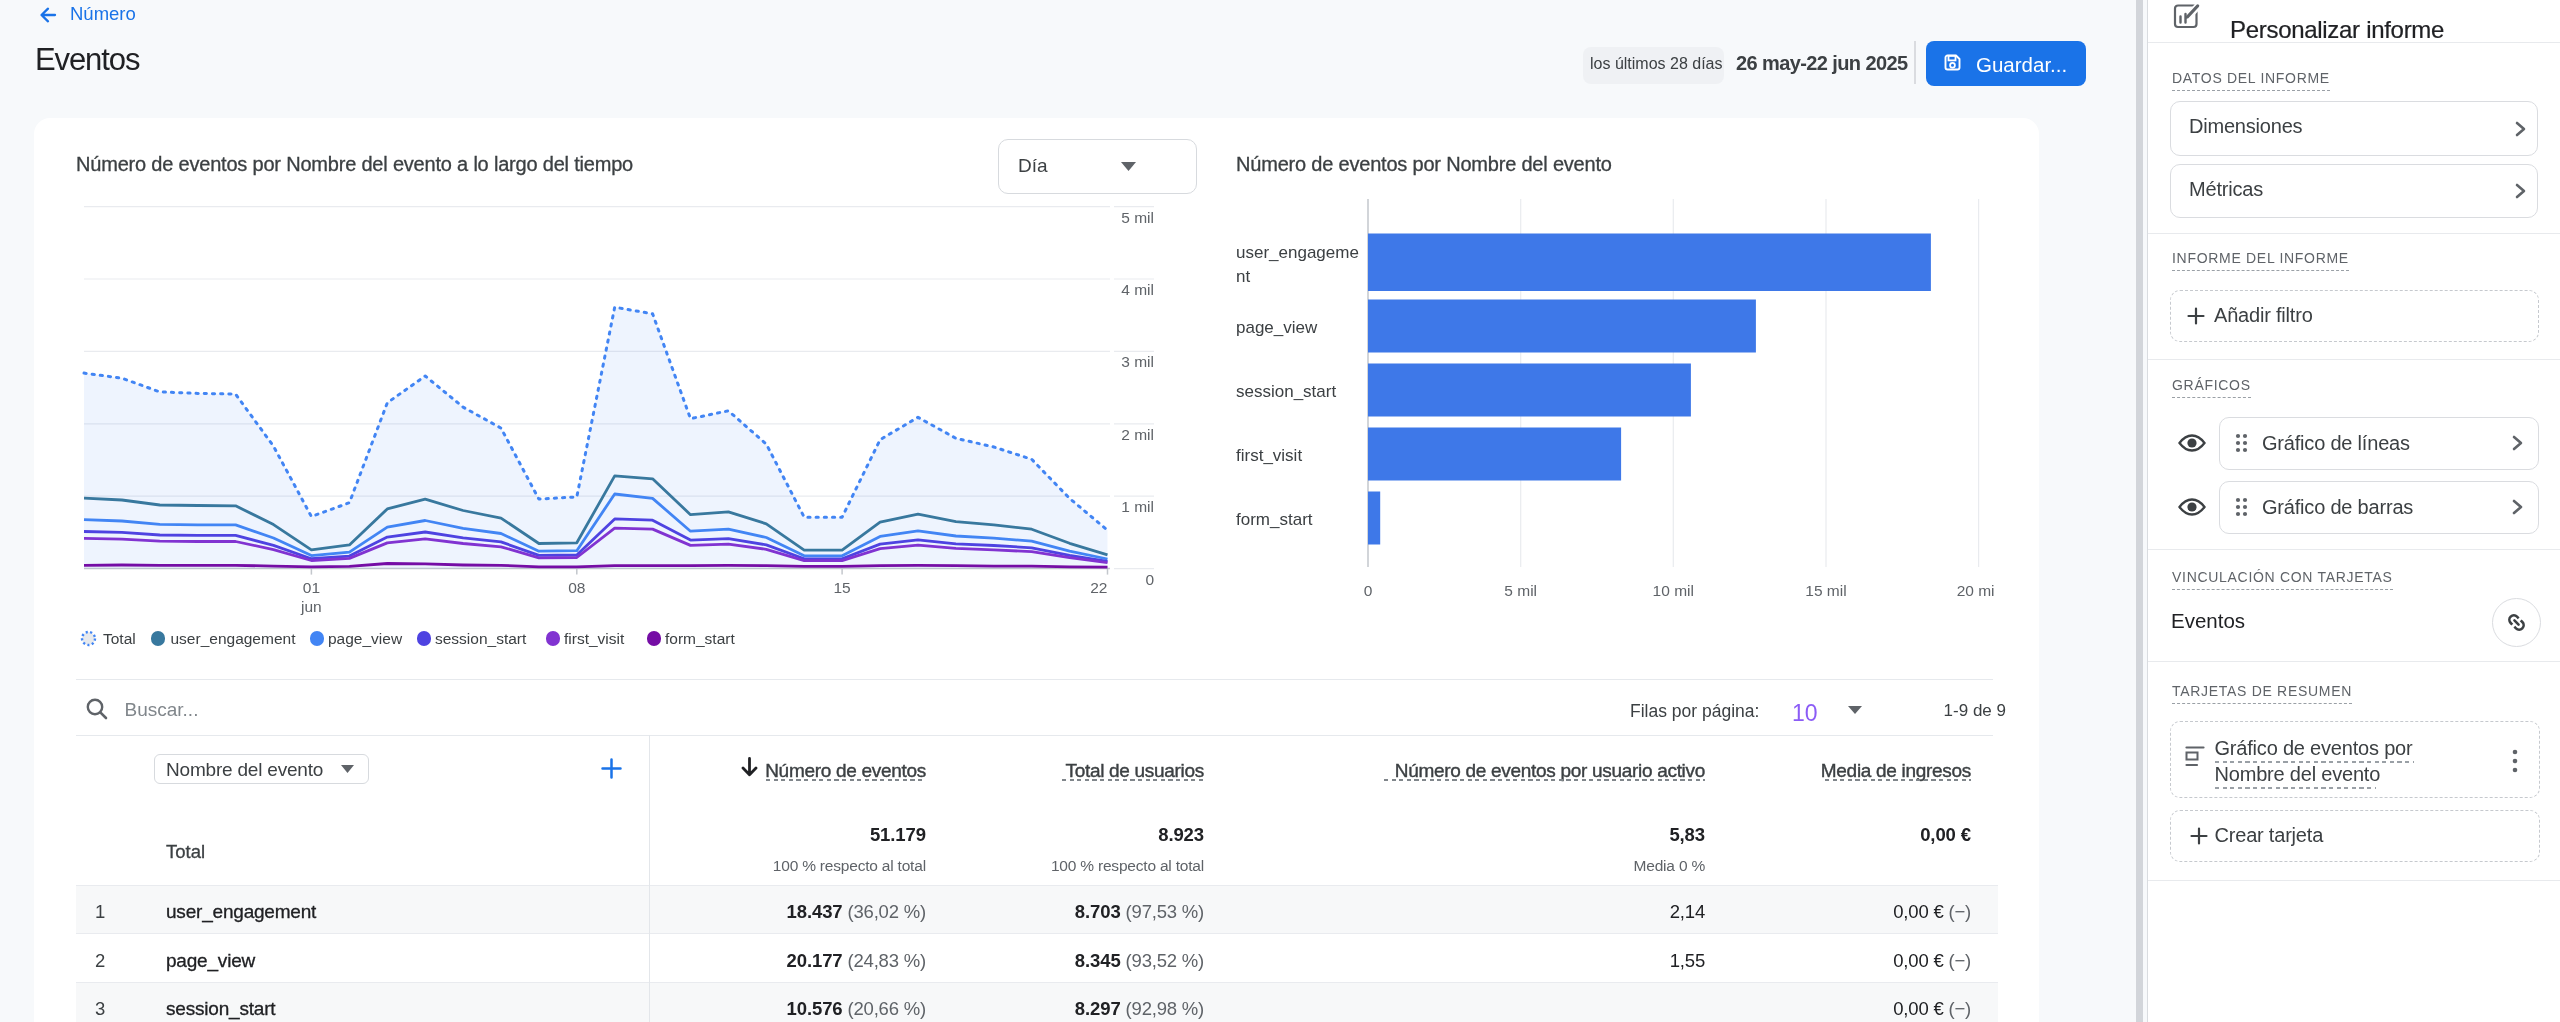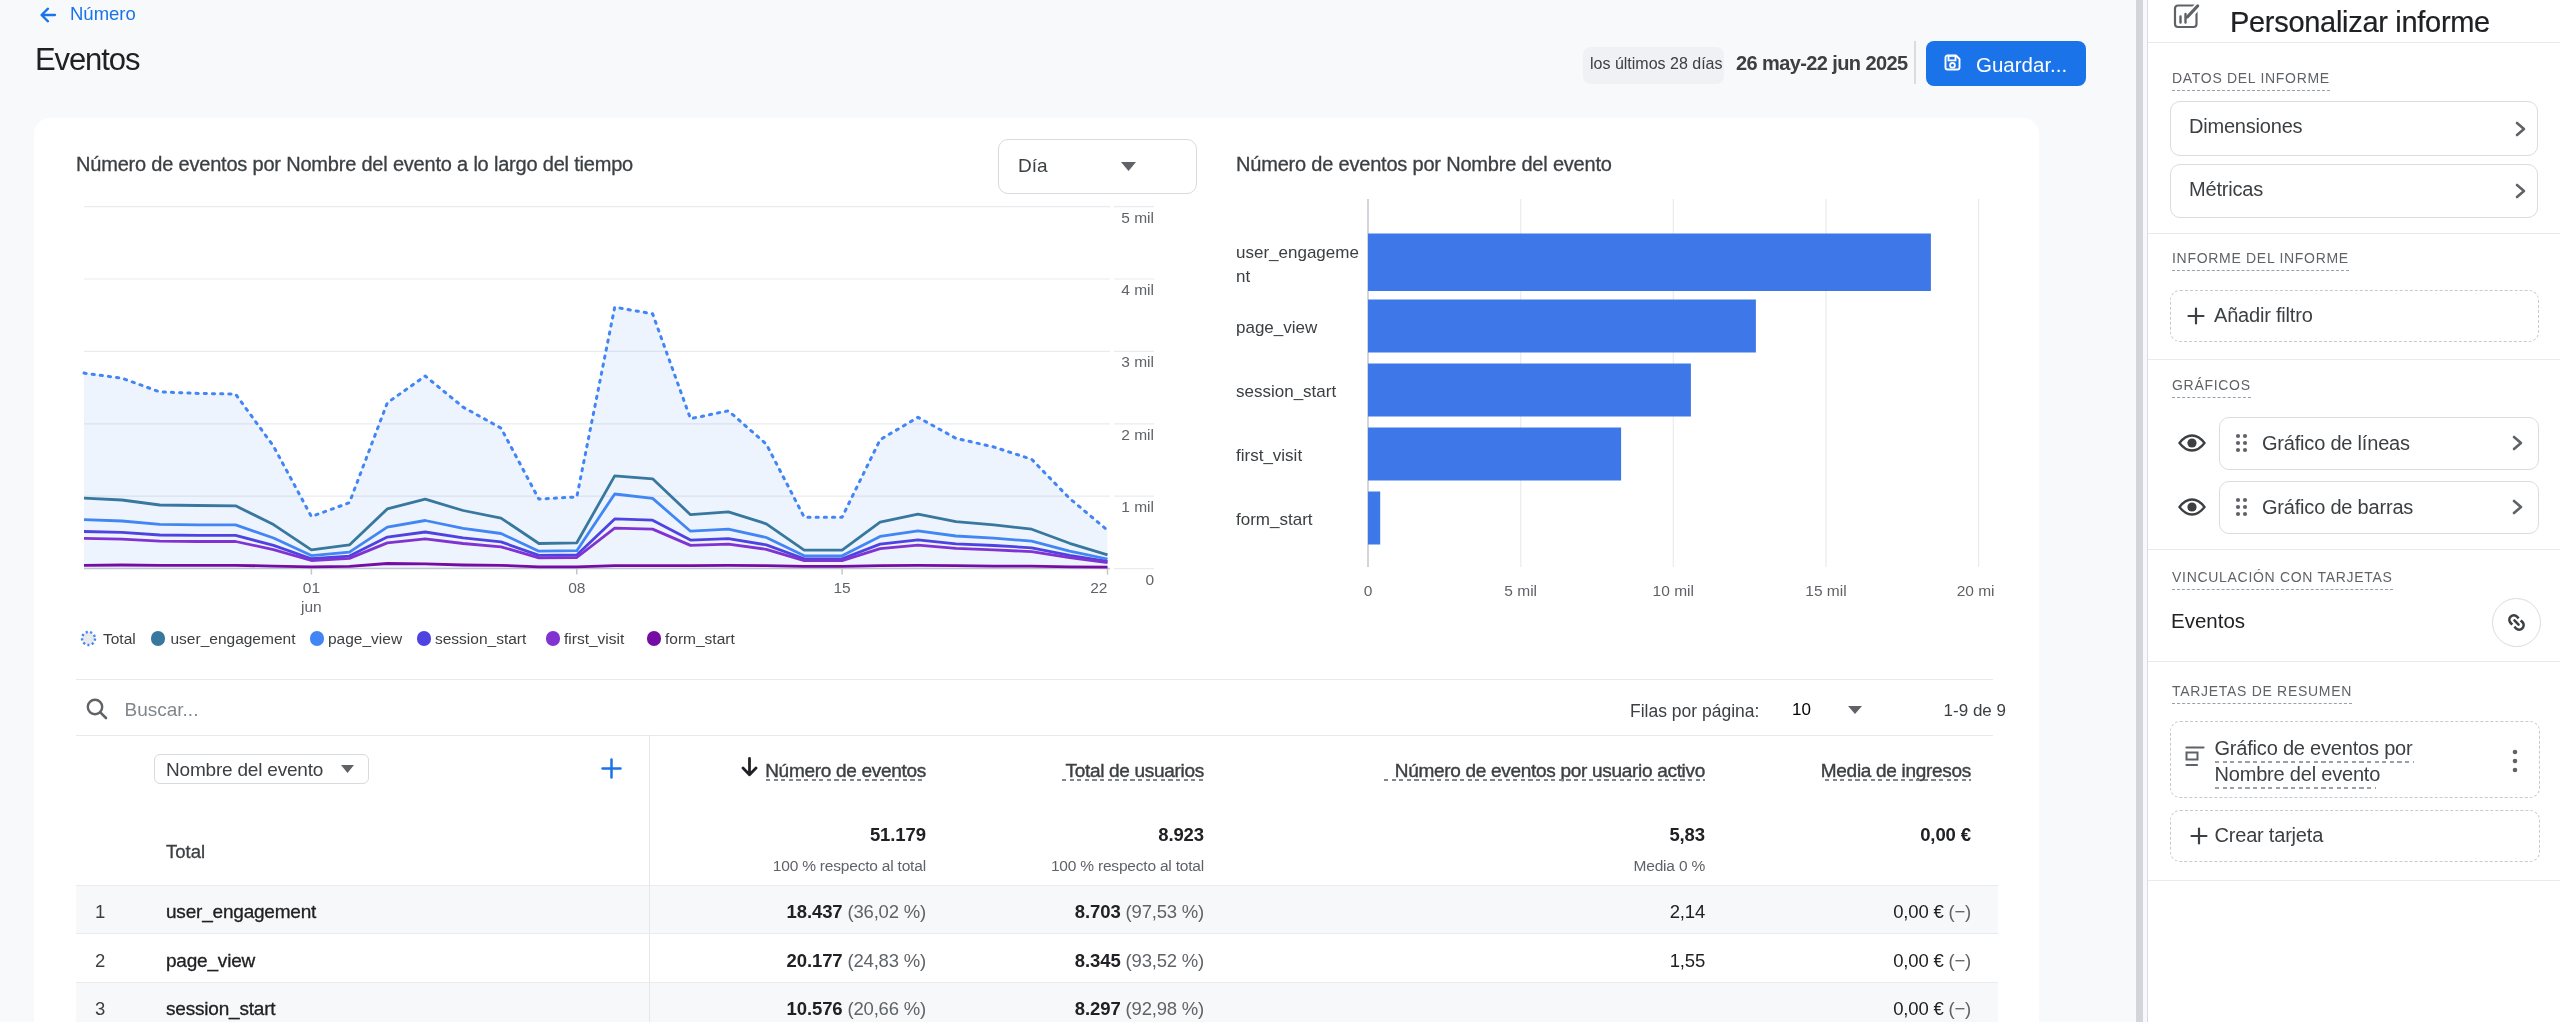--- a/index.html
+++ b/index.html
@@ -127,21 +127,21 @@
 <div class="abs" style="left:646.5px;top:631px;width:14.5px;height:14.5px;border-radius:50%;background:#750da5"></div>
 <div class="abs legtx" style="left:665px;top:629.5px">form_start</div>
 
 <div class="abs" style="left:75.5px;top:679px;width:1917.5px;height:1.4px;background:#e6e9ed"></div>
 <svg class="abs" style="left:85px;top:697px" width="24" height="24" viewBox="0 0 24 24">
   <circle cx="10" cy="10" r="7.2" fill="none" stroke="#5f6368" stroke-width="2.4"></circle>
   <path d="M15.3 15.3 L21 21" stroke="#5f6368" stroke-width="2.6" stroke-linecap="round"></path>
 </svg>
 <div class="abs" style="left:124.5px;top:699px;font-size:19px;color:#80868b">Buscar...</div>
 <div class="abs" style="left:1630px;top:701px;font-size:17.5px;color:#3c4043">Filas por página:</div>
-<div class="abs" style="left:1792px;top:700px;font-size:17px;color:#000000">10</div>
+<div class="abs" style="left:1792px;top:700px;font-size:23px;color:#8b5cf6">10</div>
 <svg class="abs" style="left:1848px;top:706px" width="14" height="8">
     <path d="M0 0 L7 8 L14 0 Z" fill="#5f6368"></path>
   </svg>
 <div class="abs" style="right:554px;top:701px;font-size:17px;color:#3c4043">1-9 de 9</div>
 <div class="abs" style="left:75.5px;top:735px;width:1917.5px;height:1.4px;background:#e6e9ed"></div>
 <div class="abs" style="left:648.5px;top:735px;width:1.4px;height:287px;background:#e3e6ea;z-index:3"></div>
 
 <div class="abs" style="left:154px;top:754px;width:215px;height:29.5px;border:1.5px solid #d7dade;border-radius:6px;background:#fff"></div>
 <div class="abs" style="left:166px;top:758.5px;font-size:19px;letter-spacing:-0.2px;color:#3c4043">Nombre del evento</div>
 <svg class="abs" style="left:341px;top:765px" width="13" height="8">
@@ -198,21 +198,21 @@
 <div class="abs" style="left:2136px;top:0;width:7px;height:1022px;background:#d2d5da"></div>
 <div class="abs" style="left:2146.5px;top:0;width:1.5px;height:1022px;background:#d9dce0"></div>
 <div class="abs" style="left:2148px;top:0;width:412px;height:1022px;background:#fff"></div>
 
 <svg class="abs" style="left:2173px;top:2px" width="29" height="27" viewBox="0 0 29 27">
   <rect x="2" y="3.5" width="21.5" height="21.5" rx="3" fill="none" stroke="#5f6368" stroke-width="2.2"></rect>
   <path d="M12.5 17.5 L26 3" stroke="#fff" stroke-width="7" fill="none"></path>
   <path d="M7.5 20.5 V14.5 M12.5 20.5 V12" stroke="#5f6368" stroke-width="2.4" stroke-linecap="round"></path>
   <path d="M15.3 16.2 L25.8 5.0 a1.55 1.55 0 0 0-2.2-2.2 L13.1 14.0 L12.4 16.9 Z" fill="#5f6368"></path>
 </svg>
-<div class="abs" style="left:2230px;top:6px;font-size:29px;letter-spacing:-0.3px;color:#202124;-webkit-text-stroke:0.2px #202124">Personalizar informe</div>
+<div class="abs" style="left:2230px;top:16px;font-size:24px;letter-spacing:-0.3px;color:#202124;-webkit-text-stroke:0.2px #202124">Personalizar informe</div>
 <div class="abs" style="left:2148px;top:41.5px;width:412px;height:1.4px;background:#e8eaed"></div>
 
 <div class="abs slab" style="left:2172px;top:70px">DATOS DEL INFORME</div>
 <div class="sbox" style="left:2170px;top:101px;width:368px;height:55px"></div>
 <div class="abs sitem" style="left:2189px;top:115px">Dimensiones</div>
 <div class="abs" style="left:2511px;top:119.5px"><svg width="18" height="18" viewBox="0 0 18 18">
       <path d="M6 3 L13 9 L6 15" fill="none" stroke="#5f6368" stroke-width="2.6" stroke-linecap="round" stroke-linejoin="round"></path>
     </svg></div>
 <div class="sbox" style="left:2170px;top:163.5px;width:368px;height:54px"></div>
 <div class="abs sitem" style="left:2189px;top:177.5px">Métricas</div>

